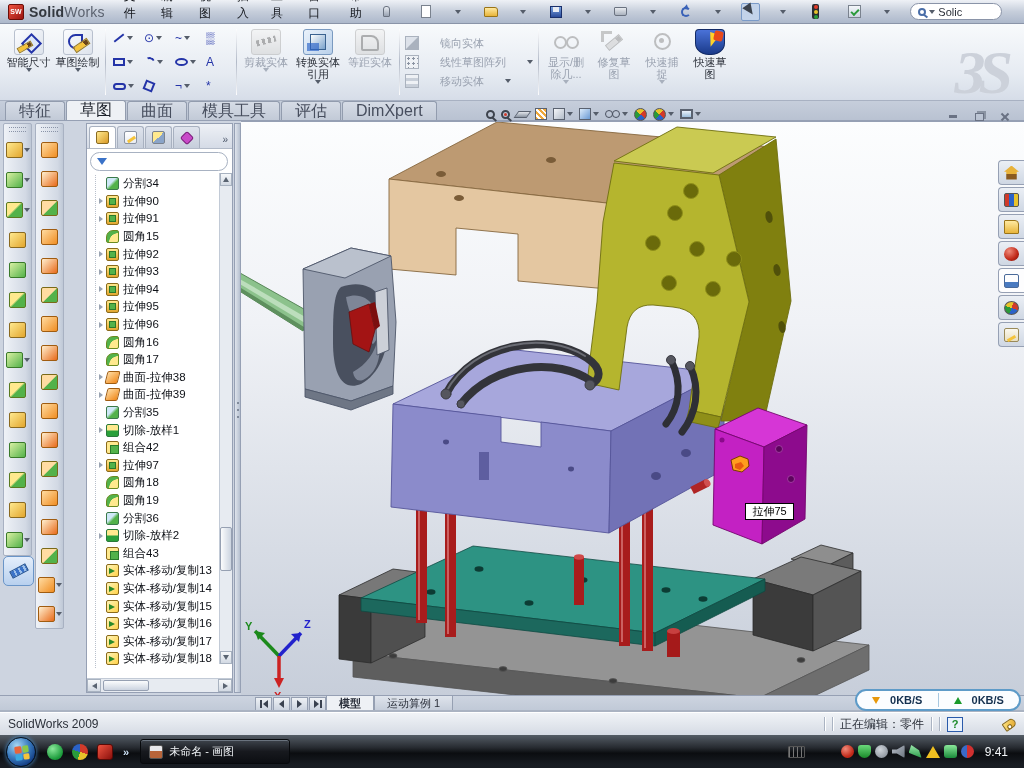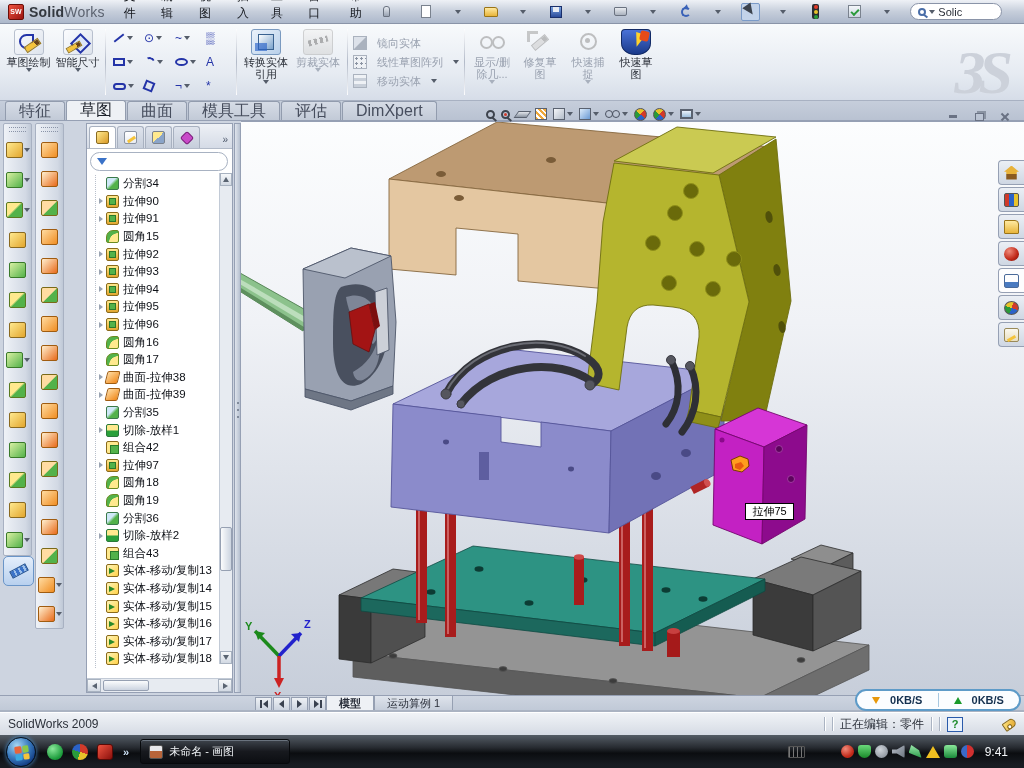--- a/index.html
+++ b/index.html
@@ -86,21 +86,21 @@
 .ecell{display:flex;align-items:center;gap:2px;padding-left:4px;}
 .eg{color:#2434a8;font-size:12px;line-height:12px;}
 .sh{border:2px solid #2434a8;display:inline-block;}
 .sh-line{width:12px;height:2px;border:none;background:#2434a8;transform:rotate(-38deg);}
 .sh-rect{width:12px;height:8px;}
 .sh-arc{width:11px;height:11px;border-color:#2434a8 transparent transparent transparent;border-radius:50%;transform:rotate(20deg);}
 .sh-ellipse{width:13px;height:8px;border-radius:50%;}
 .sh-slot{width:13px;height:7px;border-radius:4px;}
 .sh-poly{width:10px;height:10px;transform:rotate(22deg);}
 .stack{display:flex;flex-direction:column;justify-content:center;gap:4px;flex:none;padding:0 2px;}
-.srow{display:flex;align-items:center;gap:10px;font-size:11px;color:#9aa2b0;}
+.srow{display:flex;align-items:center;gap:21px;font-size:11px;color:#9aa2b0;}
 .sico{width:14px;height:14px;flex:none;border:1px solid #aab2be;background:
   repeating-linear-gradient(0deg,#c8cfd9 0 3px,#eef1f5 3px 6px);}
 .sico.mir{background:linear-gradient(135deg,#dde2ea 48%,#aab2be 52%);}
 .sico.dots{background:radial-gradient(circle,#8a93a2 1.2px,transparent 1.4px) 0 0/5px 5px #eef1f5;}
 .cm-watermark{position:absolute;right:18px;top:18px;font-family:"Liberation Serif","DejaVu Serif",serif;
   font-style:italic;font-size:62px;font-weight:bold;color:#ccd1da;letter-spacing:-7px;line-height:60px;}
 
 .tabrow{position:absolute;left:0;top:101px;width:100%;height:20px;background:linear-gradient(#c6cedb,#b9c2d2);
   border-bottom:1px solid #96a0b4;display:flex;align-items:flex-end;padding-left:5px;}
 .rtab{height:19px;padding:0 13px;font-size:16px;color:#474e5e;display:flex;align-items:center;
@@ -354,27 +354,27 @@
         <div class="wb">
             <span class="gl-close"></span>
           </div>
       </div>
     </div>
   </div>
 
   <div class="cmdmgr">
     <div style="display:flex" id="cm-big">
         <div class="bigbtn">
+          <span class="bico bi bi-smart-dimension"></span>
+          <span class="blab">智能尺寸</span>
+          <span class="dd"></span>
+        </div>
+        <div class="bigbtn">
           <span class="bico bi bi-sketch"></span>
           <span class="blab">草图绘制</span>
-          <span class="dd"></span>
-        </div>
-        <div class="bigbtn">
-          <span class="bico bi bi-smart-dimension"></span>
-          <span class="blab">智能尺寸</span>
           <span class="dd"></span>
         </div>
       </div>
     <div class="cmsep"></div>
     <div class="egrid" id="cm-grid">
         <div class="ecell">
           <span class="sh sh-line"></span>
           <span class="dd"></span>
         </div>
         <div class="ecell">
@@ -413,29 +413,33 @@
         <div class="ecell">
           <span class="eg">¬</span>
           <span class="dd"></span>
         </div>
         <div class="ecell">
           <span class="eg">*</span>
         </div>
       </div>
     <div class="cmsep"></div>
     <div style="display:flex" id="cm-mid">
+        <div class="bigbtn dis" style="width: 52px;">
+          <span class="bico bi bi-trim"></span>
+          <span class="blab">剪裁实体</span>
+          <span class="dd"></span>
+        </div>
         <div class="bigbtn" style="width: 52px;">
           <span class="bico bi bi-convert"></span>
           <span class="blab">转换实体引用</span>
           <span class="dd"></span>
         </div>
         <div class="bigbtn dis" style="width: 52px;">
-          <span class="bico bi bi-trim"></span>
-          <span class="blab">剪裁实体</span>
-          <span class="dd"></span>
+          <span class="bico bi bi-offset"></span>
+          <span class="blab">等距实体</span>
         </div>
       </div>
     <div class="cmsep"></div>
     <div class="stack" id="cm-stack">
         <div class="srow">
           <span class="sico mir"></span>
           <span>镜向实体</span>
         </div>
         <div class="srow">
           <span class="sico dots"></span>

